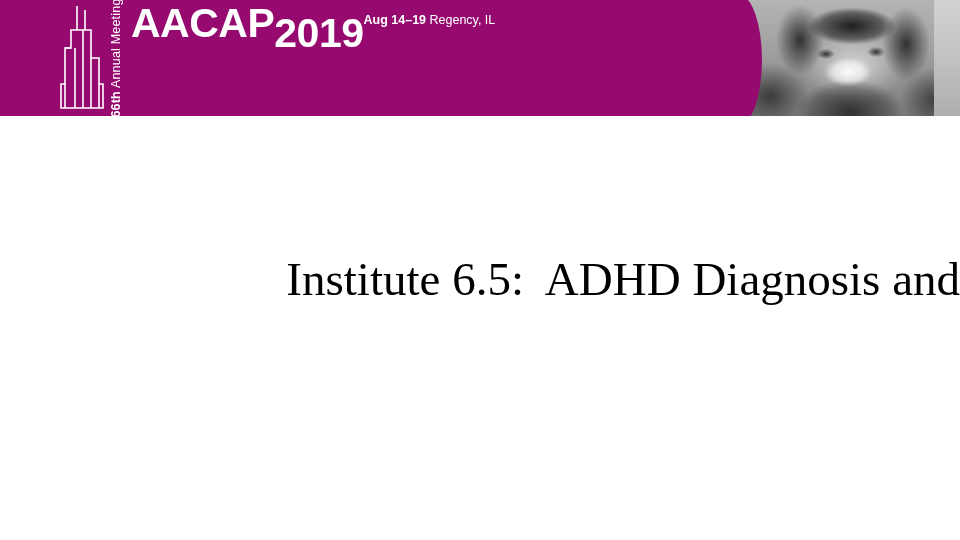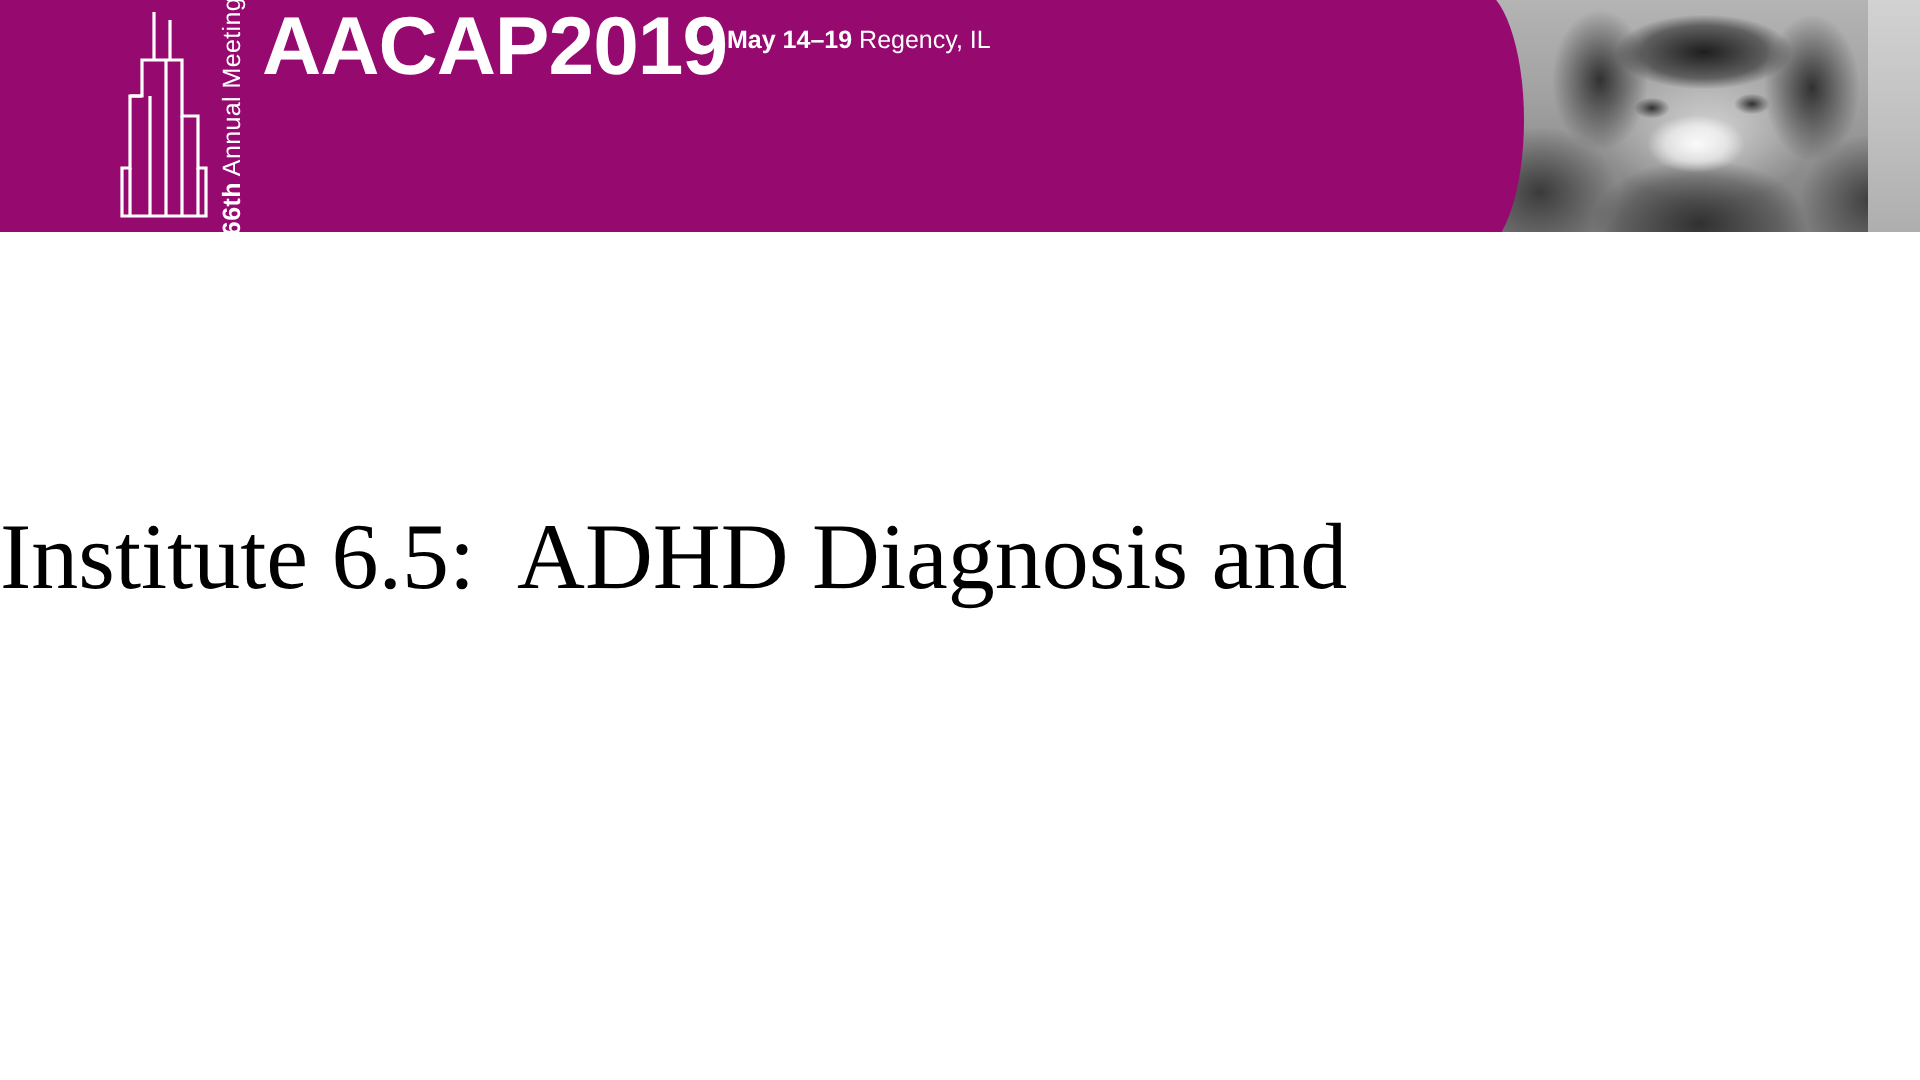--- a/index.html
+++ b/index.html
@@ -119,37 +119,37 @@
     padding-top: 1px;
   }
   .wm-aacap,
   .wm-year {
     color: #ffffff;
     font-weight: 700;
     font-size: 41px;
     line-height: 0.88;
     letter-spacing: -0.5px;
   }
-  .wm-year { margin-top: 0; }
+  .wm-year { margin-top: 10px; }
 
   .wm-venue {
     margin-top: 8px;
     color: #ffffff;
     font-size: 12.5px;
     line-height: 1.22;
   }
   .wm-dates { font-weight: 700; }
 
   
   .title-area {
     position: absolute;
     left: 0;
     top: 248px;
     width: 960px;
-    text-align: left;
+    text-align: right;
   }
   .title-line {
     font-family: "Liberation Serif", "DejaVu Serif", serif;
     color: #000000;
     font-size: 47px;
     line-height: 62px;
     font-weight: 400;
     white-space: pre;
   }
 </style>
@@ -185,21 +185,21 @@
       <div class="vertical-tag">
         <div class="vt-inner">
           <span class="vt-bold">66th</span><span> Annual Meeting</span>
         </div>
       </div>
 
       <div class="wordmark">
         <div class="wm-aacap">AACAP</div>
         <div class="wm-year">2019</div>
         <div class="wm-venue">
-          <div><span class="wm-dates">May 14–19</span><span> Regency, IL</span></div>
+          <div><span class="wm-dates">Aug 14–19</span><span> Regency, IL</span></div>
         </div>
       </div>
 
     </div>
   </div>
 
   <div class="title-area">
     <div class="title-line">Institute 6.5:  ADHD Diagnosis and</div>
   </div>
 

